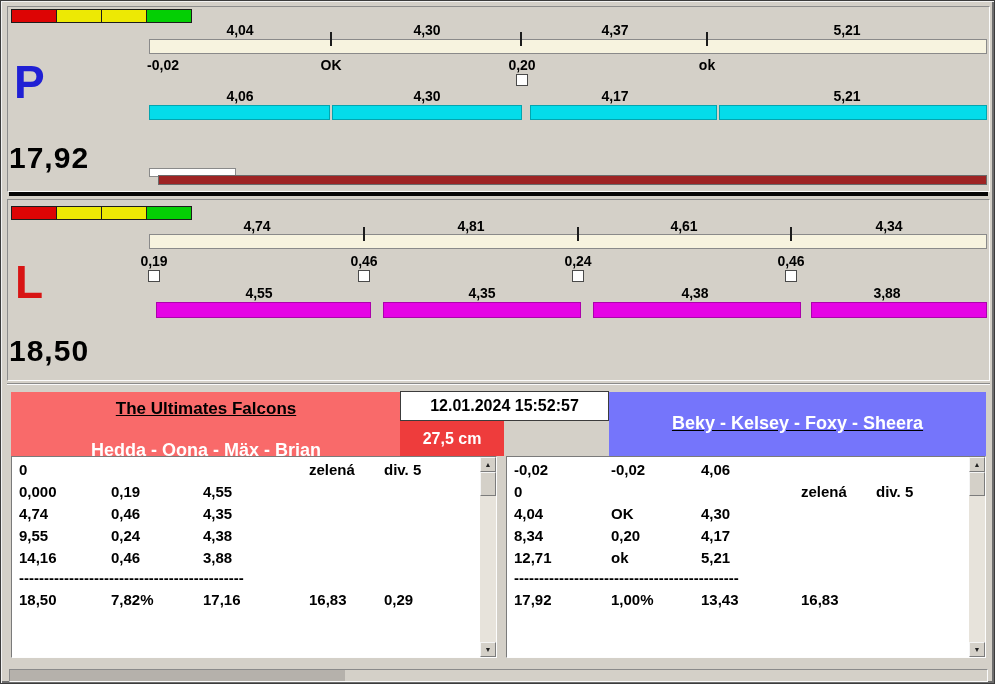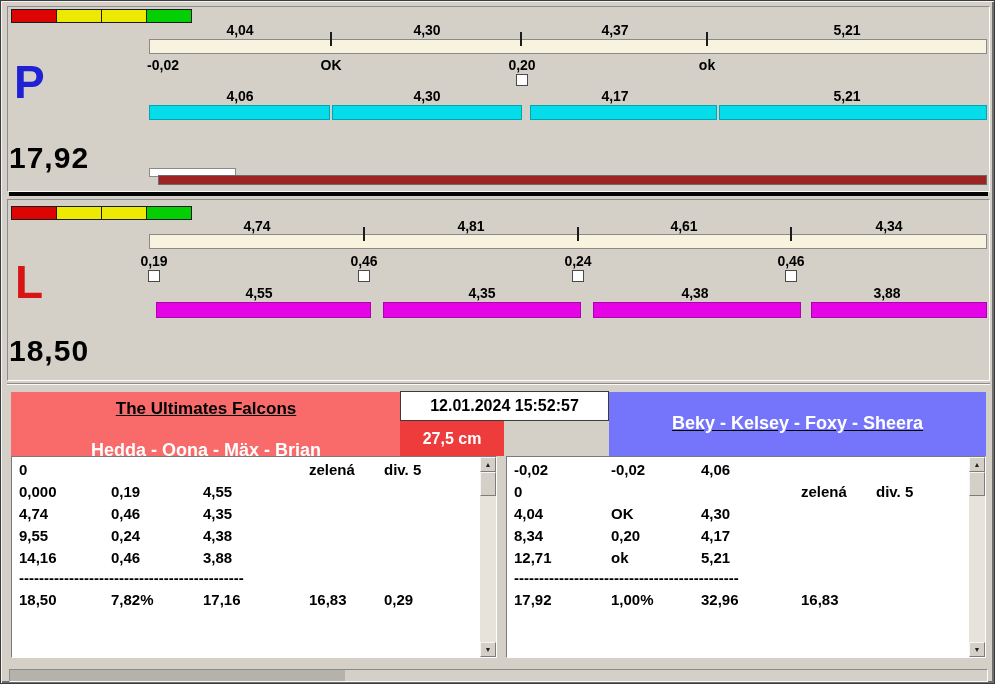--- a/index.html
+++ b/index.html
@@ -199,21 +199,21 @@
   <div class="cell" style="left:700px;top:526px">4,17</div>
 
   <div class="cell" style="left:513px;top:548px">12,71</div>
   <div class="cell" style="left:610px;top:548px">ok</div>
   <div class="cell" style="left:700px;top:548px">5,21</div>
 
   <div class="cell" style="left:513px;top:568px">---------------------------------------------</div>
 
   <div class="cell" style="left:513px;top:590px">17,92</div>
   <div class="cell" style="left:610px;top:590px">1,00%</div>
-  <div class="cell" style="left:700px;top:590px">32,96</div>
+  <div class="cell" style="left:700px;top:590px">13,43</div>
   <div class="cell" style="left:800px;top:590px">16,83</div>
 
   <div class="scrollbar" style="left:968px;top:456px;height:200px">
     <div class="sb-btn" style="top:0"><span>▲</span></div>
     <div class="sb-thumb"></div>
     <div class="sb-btn" style="top:185px"><span>▼</span></div>
   </div>
 
   <div class="track-outer" style="left:8px;top:668px;width:979px;height:13px">
     <div class="track-fill" style="width:335px"></div>

